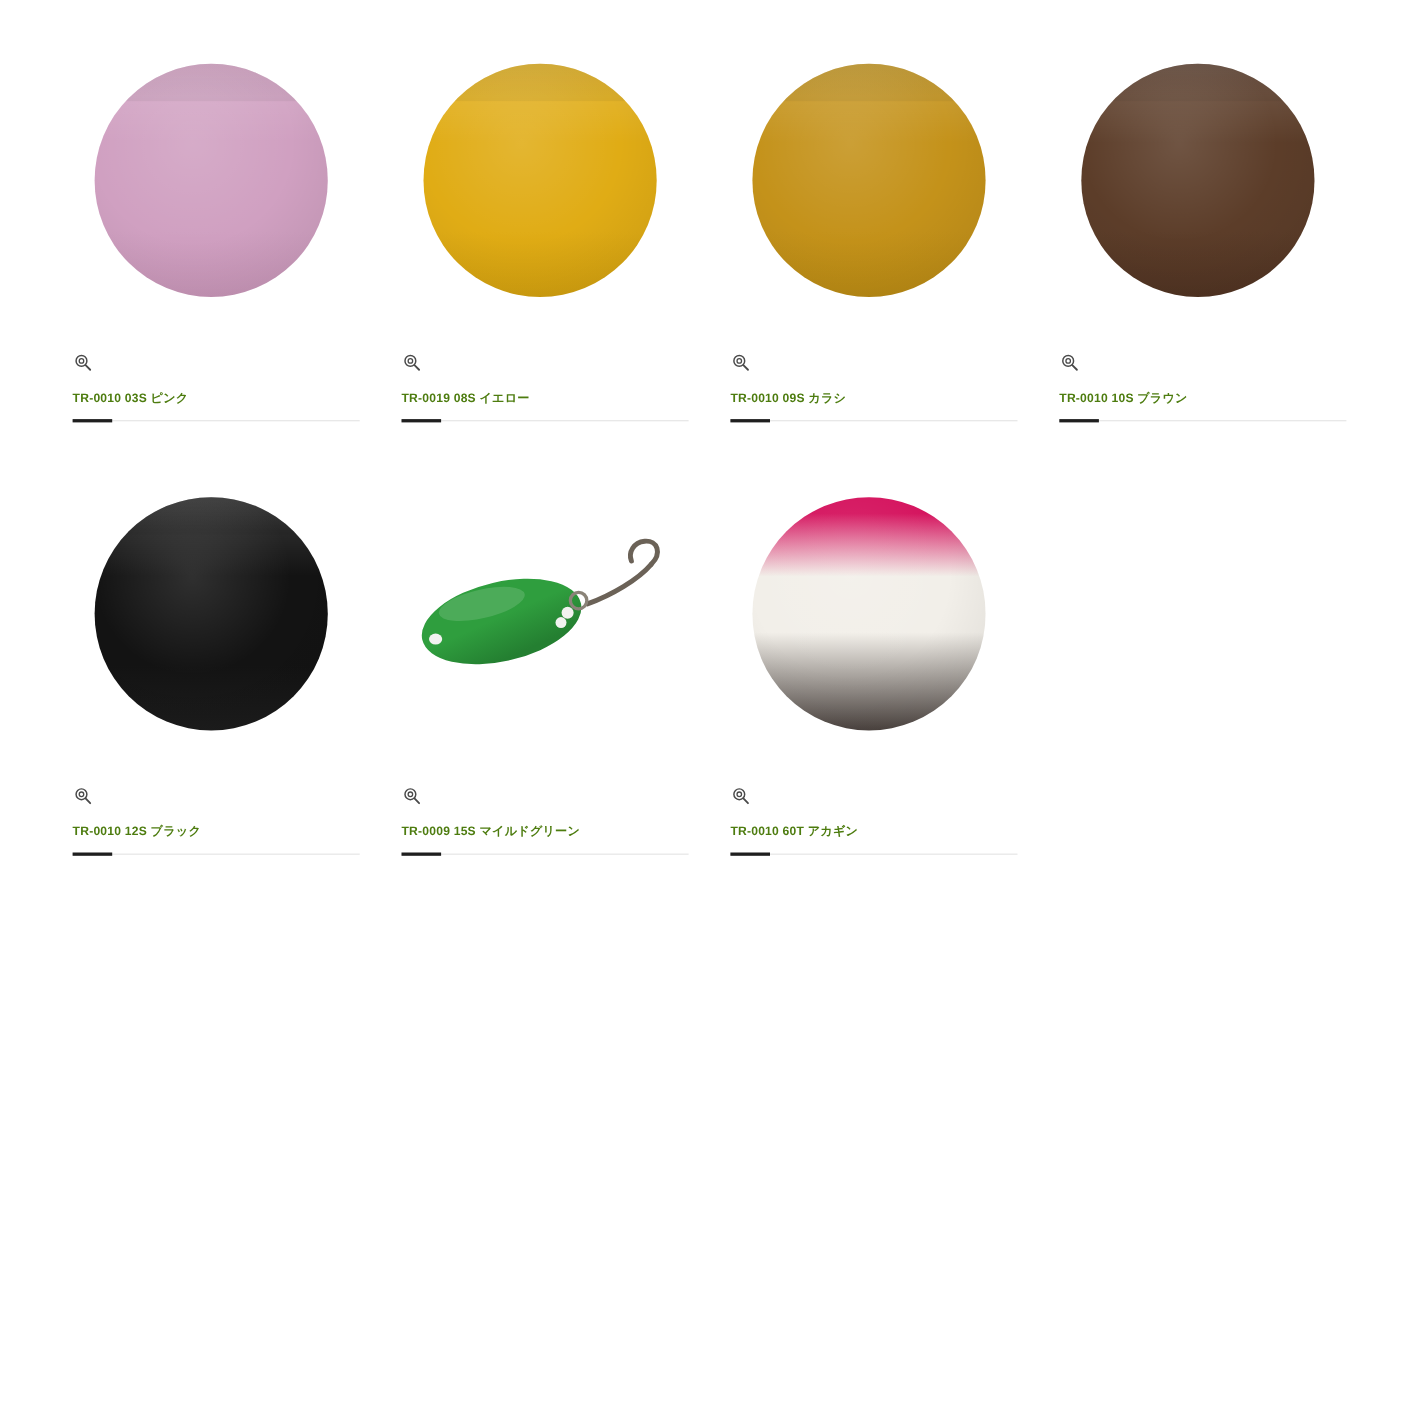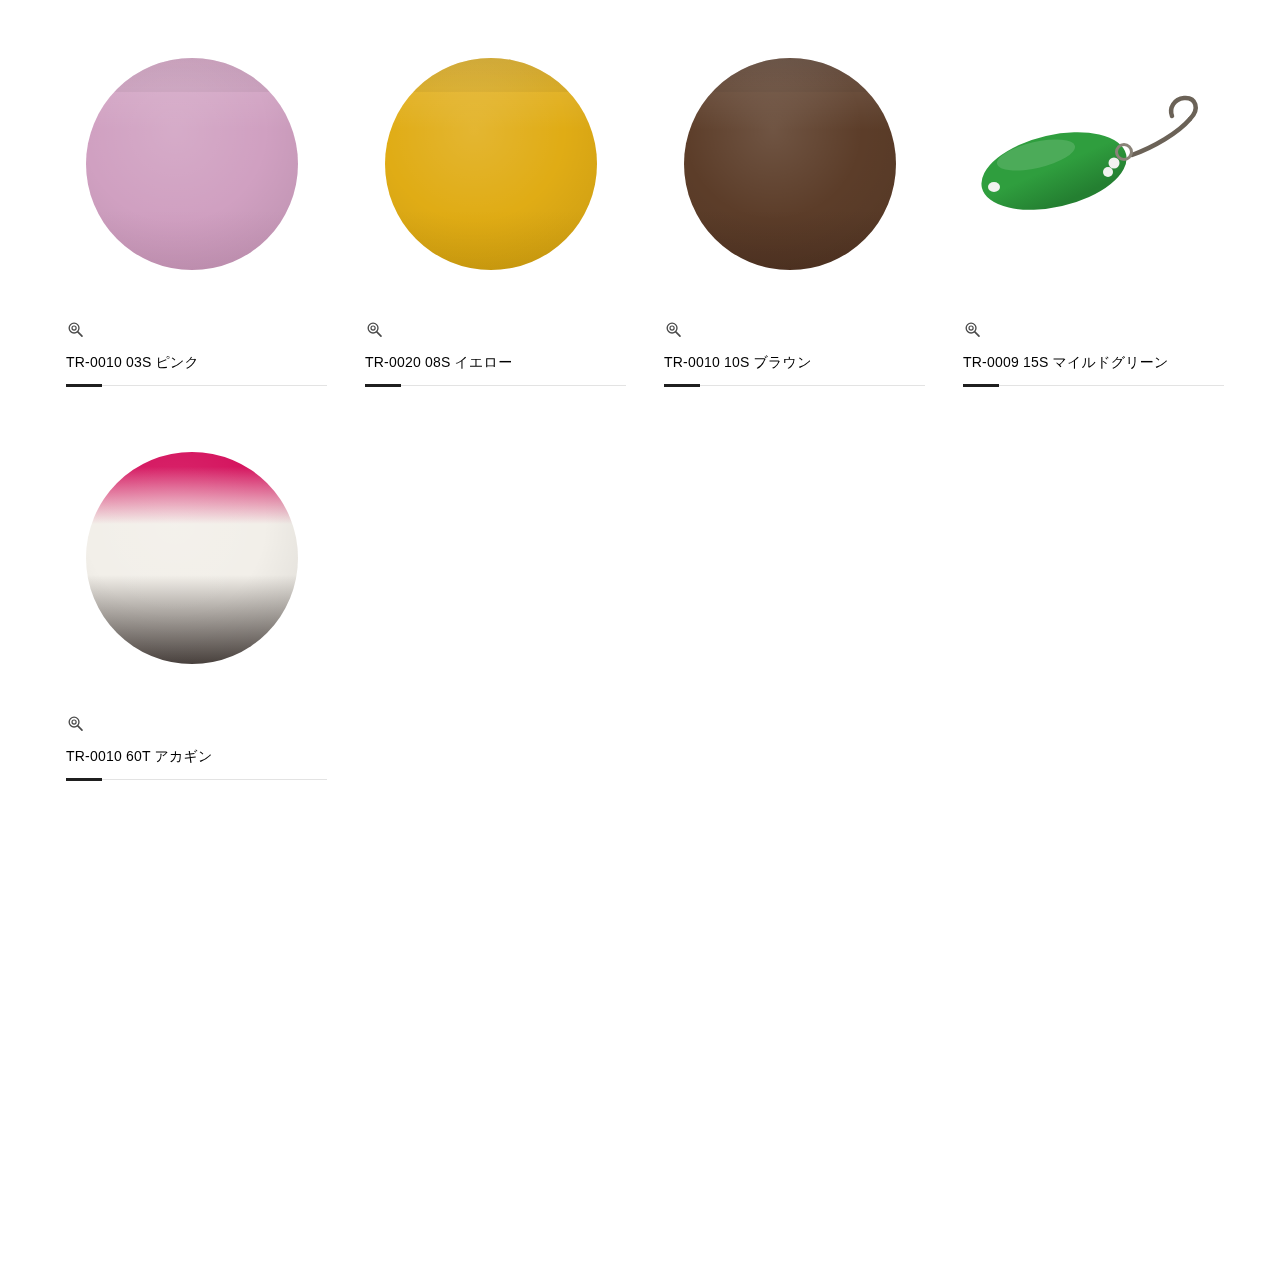--- a/index.html
+++ b/index.html
@@ -87,23 +87,23 @@
   .icon-row{
     height:30px;
     display:flex;align-items:center;
     padding-left:10px;
   }
   .mag{
     width:19px;height:19px;
     display:block;
   }
   .label{
-    font-size:14px;
-    font-weight:400;
-    color:#000000;
+    font-size:11px;
+    font-weight:700;
+    color:#4d7c0f;
     letter-spacing:.2px;
     padding-left:10px;
     margin-top:10px;
     white-space:nowrap;
   }
   .divider{
     margin-top:13px;
     margin-left:10px;
     width:calc(100% - 10px);
     height:1px;
@@ -151,41 +151,81 @@
       </div>
       <div class="icon-row">
         <span>
           <svg class="mag" viewBox="0 0 24 24" fill="none" xmlns="http://www.w3.org/2000/svg">
             <circle cx="10.2" cy="10.2" r="6.2" stroke="#4a4a4a" stroke-width="1.7"></circle>
             <circle cx="10.2" cy="10.2" r="2.6" stroke="#4a4a4a" stroke-width="1.5"></circle>
             <line x1="14.9" y1="15.0" x2="20.2" y2="20.4" stroke="#4a4a4a" stroke-width="2.1" stroke-linecap="round"></line>
           </svg>
         </span>
       </div>
-      <div class="label">TR-0020 08S イエロー</div>
+      <div class="label">TR-0019 08S イエロー</div>
+      <div class="divider"></div>
+    </div>
+    <div class="cell">
+      <div class="swatch-area">
+        <div class="swatch" style="background:linear-gradient(180deg,#b98a14 0%,#c4921a 14%,#c4921a 72%,#b98a14 100%);">
+          <div class="facet"></div>
+          <div class="gloss"></div>
+          <div class="vign"></div>
+        </div>
+      </div>
+      <div class="icon-row">
+        <span>
+          <svg class="mag" viewBox="0 0 24 24" fill="none" xmlns="http://www.w3.org/2000/svg">
+            <circle cx="10.2" cy="10.2" r="6.2" stroke="#4a4a4a" stroke-width="1.7"></circle>
+            <circle cx="10.2" cy="10.2" r="2.6" stroke="#4a4a4a" stroke-width="1.5"></circle>
+            <line x1="14.9" y1="15.0" x2="20.2" y2="20.4" stroke="#4a4a4a" stroke-width="2.1" stroke-linecap="round"></line>
+          </svg>
+        </span>
+      </div>
+      <div class="label">TR-0010 09S カラシ</div>
       <div class="divider"></div>
     </div>
     <div class="cell">
       <div class="swatch-area">
         <div class="swatch" style="background:linear-gradient(180deg,#503322 0%,#5c3d29 14%,#5c3d29 72%,#503322 100%);">
           <div class="facet"></div>
           <div class="gloss"></div>
           <div class="vign"></div>
         </div>
       </div>
       <div class="icon-row">
         <span>
           <svg class="mag" viewBox="0 0 24 24" fill="none" xmlns="http://www.w3.org/2000/svg">
             <circle cx="10.2" cy="10.2" r="6.2" stroke="#4a4a4a" stroke-width="1.7"></circle>
             <circle cx="10.2" cy="10.2" r="2.6" stroke="#4a4a4a" stroke-width="1.5"></circle>
             <line x1="14.9" y1="15.0" x2="20.2" y2="20.4" stroke="#4a4a4a" stroke-width="2.1" stroke-linecap="round"></line>
           </svg>
         </span>
       </div>
       <div class="label">TR-0010 10S ブラウン</div>
+      <div class="divider"></div>
+    </div>
+    <div class="cell">
+      <div class="swatch-area">
+        <div class="swatch" style="background:linear-gradient(180deg,#1c1c1c 0%,#131313 14%,#131313 72%,#1c1c1c 100%);">
+          <div class="facet"></div>
+          <div class="gloss"></div>
+          <div class="vign"></div>
+        </div>
+      </div>
+      <div class="icon-row">
+        <span>
+          <svg class="mag" viewBox="0 0 24 24" fill="none" xmlns="http://www.w3.org/2000/svg">
+            <circle cx="10.2" cy="10.2" r="6.2" stroke="#4a4a4a" stroke-width="1.7"></circle>
+            <circle cx="10.2" cy="10.2" r="2.6" stroke="#4a4a4a" stroke-width="1.5"></circle>
+            <line x1="14.9" y1="15.0" x2="20.2" y2="20.4" stroke="#4a4a4a" stroke-width="2.1" stroke-linecap="round"></line>
+          </svg>
+        </span>
+      </div>
+      <div class="label">TR-0010 12S ブラック</div>
       <div class="divider"></div>
     </div>
     <div class="cell">
       <div class="swatch-area">
         <div class="lure"><svg viewBox="0 0 250 150" width="250" height="150" xmlns="http://www.w3.org/2000/svg">
             <defs>
               <linearGradient id="lg" x1="0" y1="0" x2="0.4" y2="1">
                 <stop offset="0%" stop-color="#2f9e3e"></stop>
                 <stop offset="55%" stop-color="#2f9e3e"></stop>
                 <stop offset="100%" stop-color="#247f31"></stop>

